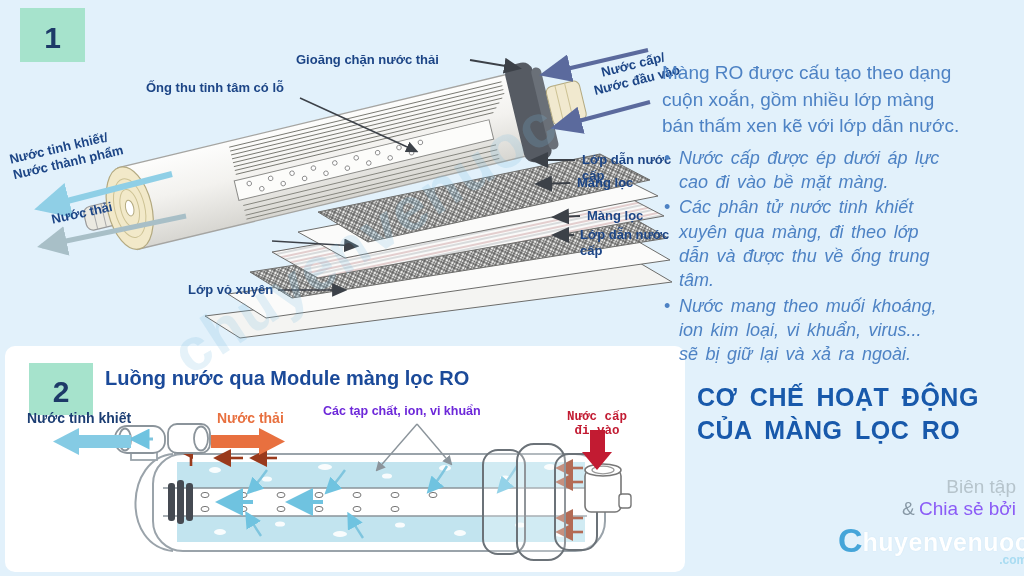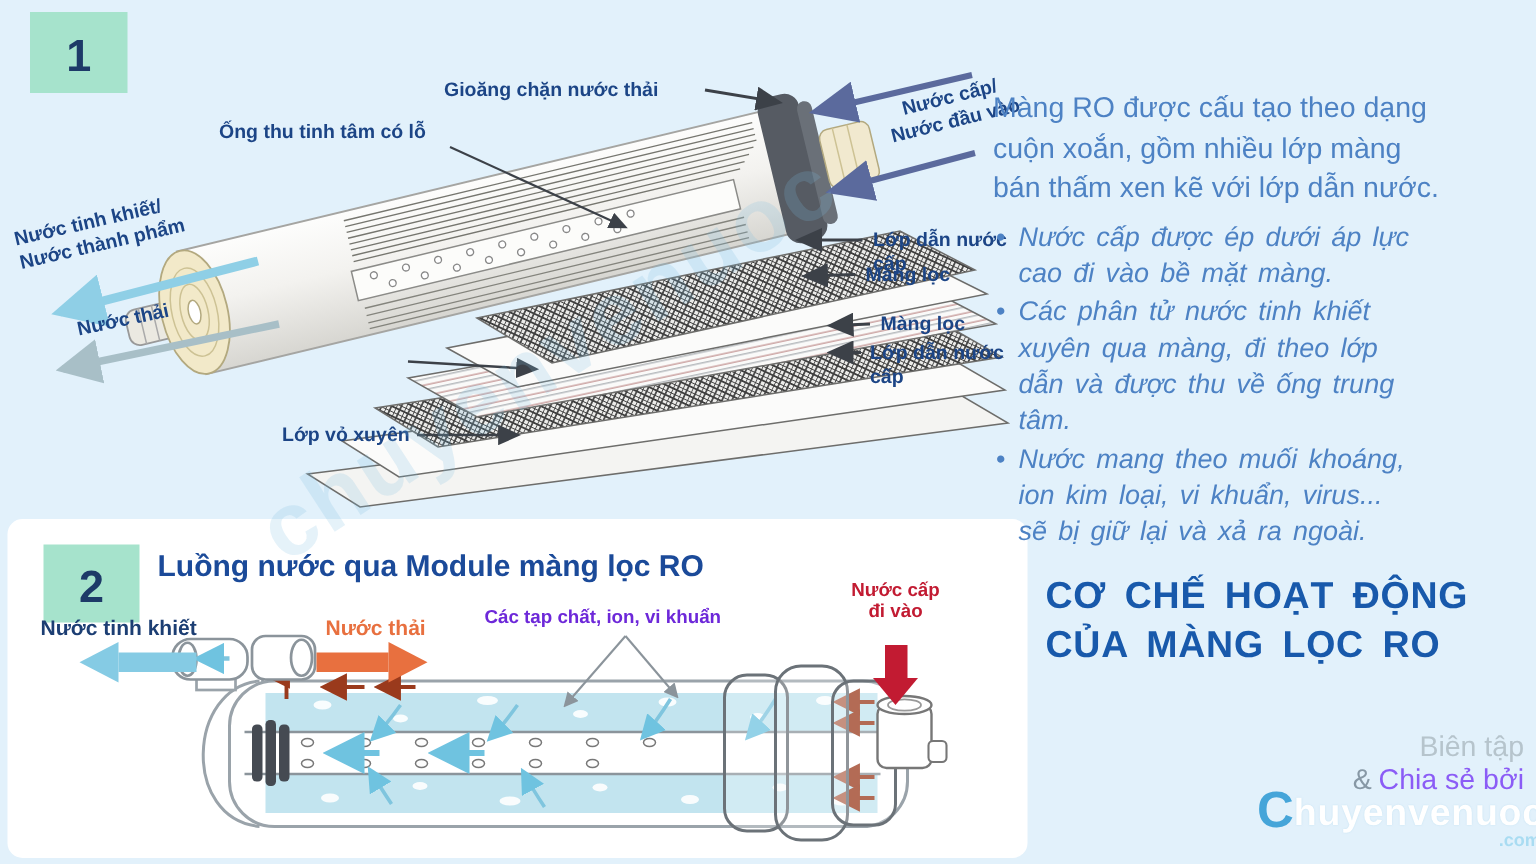--- a/index.html
+++ b/index.html
@@ -33,21 +33,21 @@
 
   .right-col { position:absolute; left:662px; top:60px; width:322px; }
   .intro { font-size:19px; line-height:1.4; color:#4d82c4; white-space:pre-line; }
   .bullets { list-style:none; margin-top:6px; }
   .bullets li { position:relative; padding-left:17px; font-style:italic; font-size:18px; line-height:1.35;
                 color:#4d82c4; white-space:pre-line; word-spacing:2.5px; margin-bottom:1px; }
   .bullets li::before { content:"•"; position:absolute; left:2px; top:0; font-style:normal; }
   .section-title { position:absolute; left:697px; top:381px; width:325px; font-size:25px; line-height:1.32;
                    font-weight:700; color:#1859ab; white-space:pre-line; word-spacing:5px; letter-spacing:0.5px; }
 
-  .credits { position:absolute; left:800px; top:488px; width:216px; text-align:right; line-height:1.15; }
+  .credits { position:absolute; left:800px; top:476px; width:216px; text-align:right; line-height:1.15; }
   .credits .l1 { font-size:19px; color:#b6c4cc; }
   .credits .amp { font-size:19px; color:#8798a5; }
   .credits .l2 { font-size:19px; color:#8b5cf6; }
   .brand { position:absolute; left:838px; top:525px; display:flex; align-items:flex-start; }
   .brand .cmark { font-size:34px; font-weight:700; color:#45a5d9; line-height:0.9; }
   .brand .bname { font-size:25px; font-weight:700; color:#ffffff; letter-spacing:0.5px; margin-top:3px;
                   text-shadow:0 0 1px rgba(160,210,235,.6); }
   .brand .tld { position:absolute; right:2px; top:28px; font-size:12px; font-weight:700; color:#a9dcf2; }
 
   .watermark { position:absolute; left:160px; top:330px; font-size:60px; font-weight:700;
@@ -316,21 +316,21 @@
     </svg>
 
     <div class="badge badge2">
         <span>2</span>
       </div>
     <div class="abs p2-title">Luồng nước qua Module màng lọc RO</div>
 
     <div class="p2lbl c-navy" style="left:22px;top:64px;">Nước tinh khiết</div>
     <div class="p2lbl c-orange" style="left:212px;top:64px;">Nước thải</div>
     <div class="p2lbl c-dark" style="left:318px;top:58px;">Các tạp chất, ion, vi khuẩn</div>
-    <div class="p2lbl c-red pre" style="left:552px;top:40px;width:80px;">Nước cấp
+    <div class="p2lbl c-red pre" style="left:552px;top:64px;width:80px;font-family:Liberation Mono, monospace;">Nước cấp
 đi vào</div>
   </div>
 
   <div class="right-col">
     <p class="intro">Màng RO được cấu tạo theo dạng
 cuộn xoắn, gồm nhiều lớp màng
 bán thấm xen kẽ với lớp dẫn nước.</p>
     <ul class="bullets">
       <li>Nước cấp được ép dưới áp lực
 cao đi vào bề mặt màng.</li>

